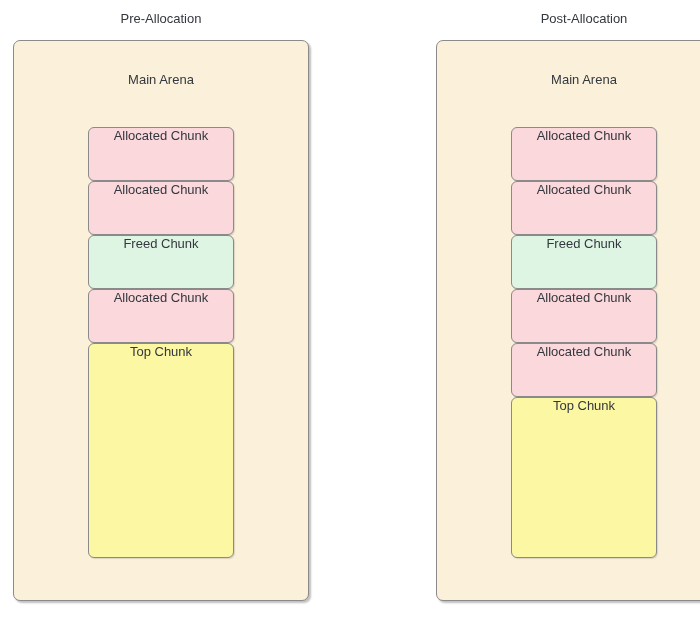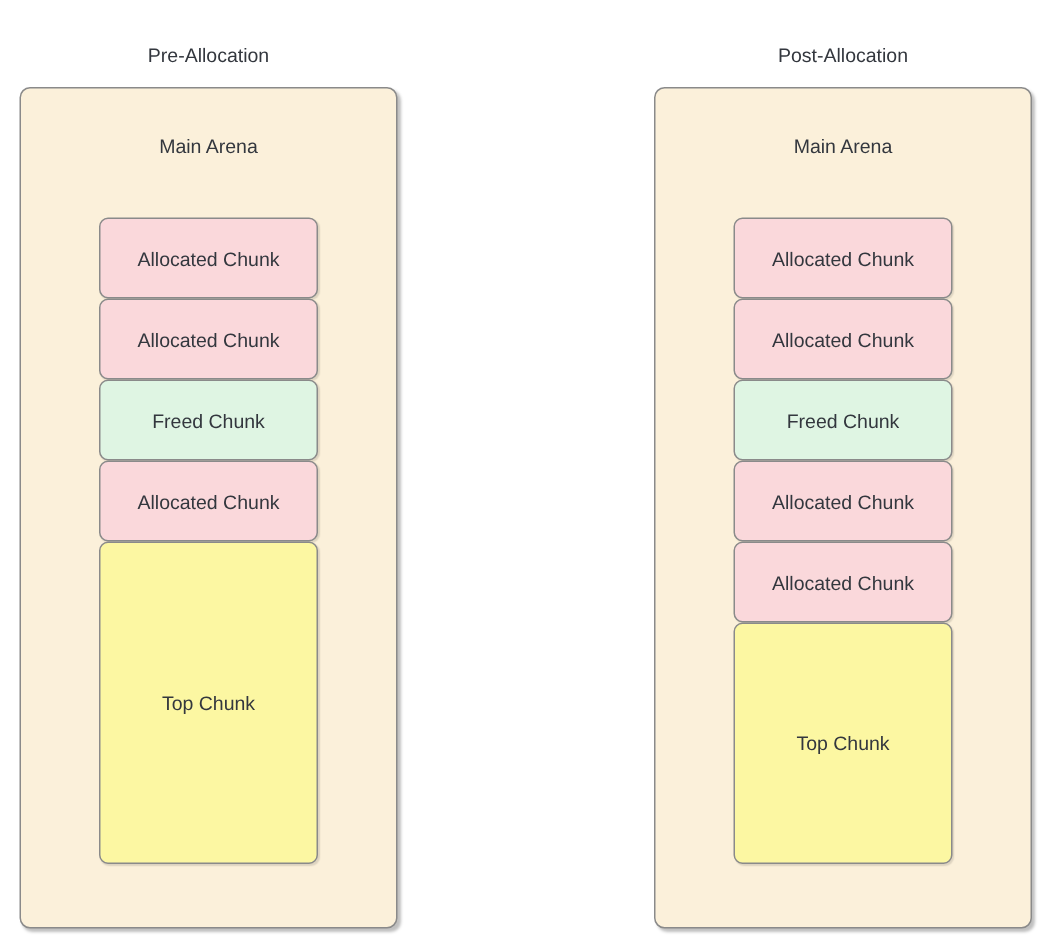--- a/index.html
+++ b/index.html
@@ -10,22 +10,22 @@
   }
   .canvas {
     position: relative;
     width: 700px;
     height: 625px;
     background: #ffffff;
     overflow: hidden;
   }
   .panel {
     position: absolute;
-    top: 29px;
-    width: 252px;
+    top: 11px;
+    width: 296px;
   }
   .panel-left  { left: 13px; }
   .panel-right { left: 388px; padding-left: 48px; }
   .panel-title {
     height: 16px;
     line-height: 16px;
     text-align: center;
     font-size: 13px;
     color: #33373E;
   }
@@ -47,21 +47,21 @@
   }
   .stack {
     width: 146px;
     margin: 39px auto 0 auto;
   }
   .chunk {
     box-sizing: border-box;
     border: 1px solid #8A8A8A;
     border-radius: 6px;
     display: flex;
-    align-items: center;
+    align-items: flex-start;
     justify-content: center;
     font-size: 13px;
     color: #33373E;
     box-shadow: 1px 1px 1px rgba(0,0,0,0.12);
   }
   .chunk-sm    { height: 54px; }
   .chunk-top-l { height: 215px; }
   .chunk-top-r { height: 161px; }
 </style>
 </head>

